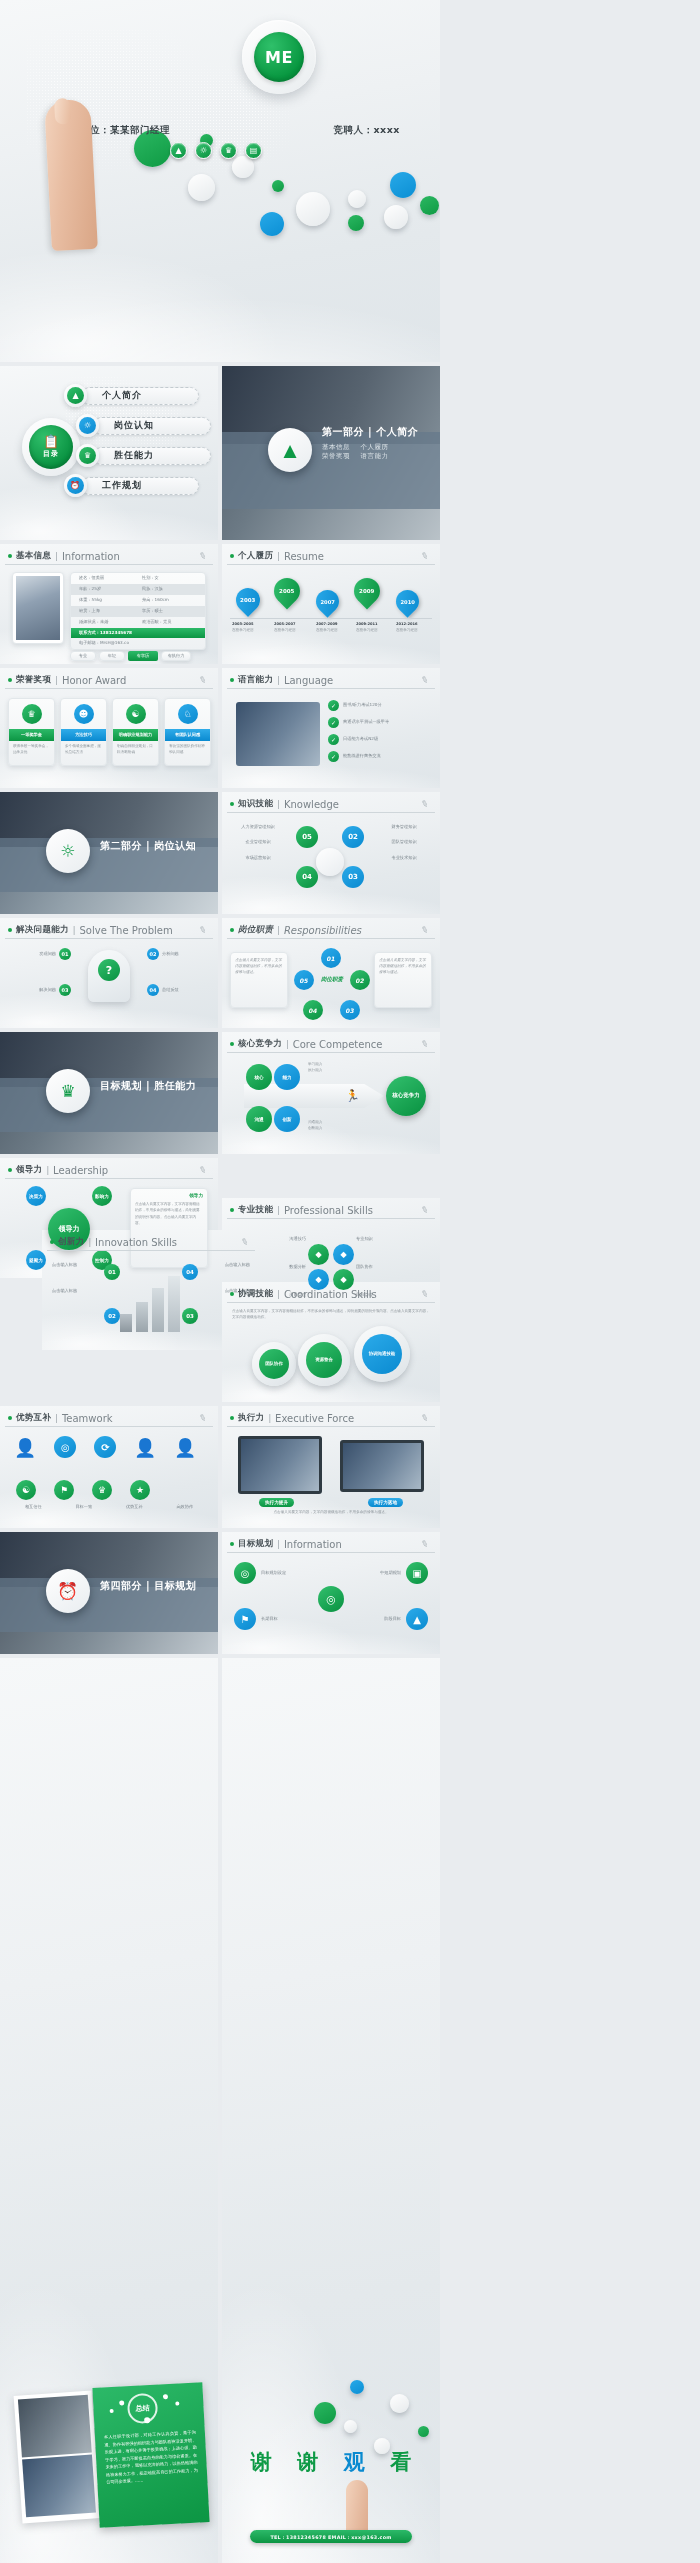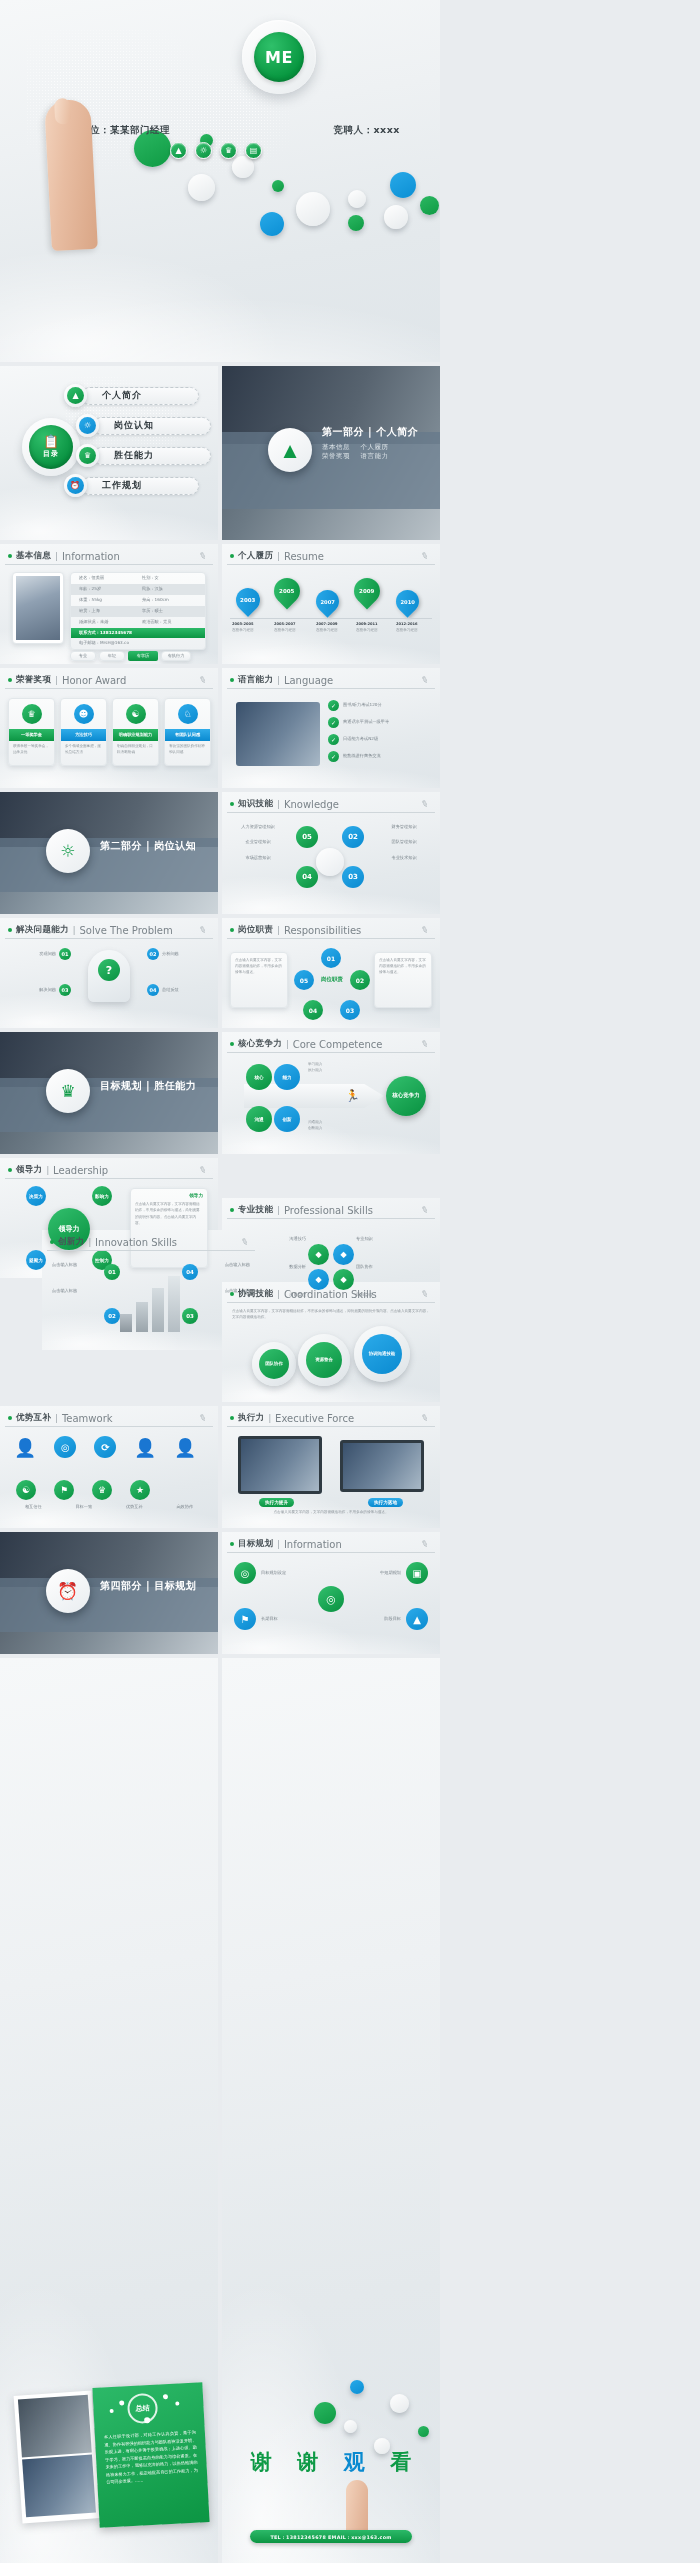--- a/index.html
+++ b/index.html
@@ -513,21 +513,21 @@
     <div style="position:absolute;left:8px;top:66px;display:flex;gap:3px;align-items:center;">
       <span class="tiny" style="width:48px;text-align:right;">解决问题</span>
       <span class="cdot green" style="width:12px;height:12px;font-size:5px;">03</span>
     </div>
     <div style="position:absolute;right:8px;top:66px;display:flex;gap:3px;align-items:center;">
       <span class="cdot blue" style="width:12px;height:12px;font-size:5px;">04</span>
       <span class="tiny" style="width:48px;">总结反馈</span>
     </div>
   </div>
 
-  <div class="slide" style="left:222px;top:918px;width:218px;height:110px;">
+  <div class="slide" style="left:222px;top:918px;width:218px;height:110px;font-style:italic;">
     <div class="s-head">
       <span class="dot"></span>
       <span class="cn">岗位职责</span>
       <span class="bar">|</span>
       <span class="en">Responsibilities</span>
       <span class="pen">✎</span>
     </div>
     <div style="position:absolute;left:72px;top:30px;width:76px;height:72px;">
       <div class="cdot blue" style="position:absolute;left:27px;top:0;width:20px;height:20px;font-size:6px;">01</div>
       <div class="cdot green" style="position:absolute;left:56px;top:22px;width:20px;height:20px;font-size:6px;">02</div>

